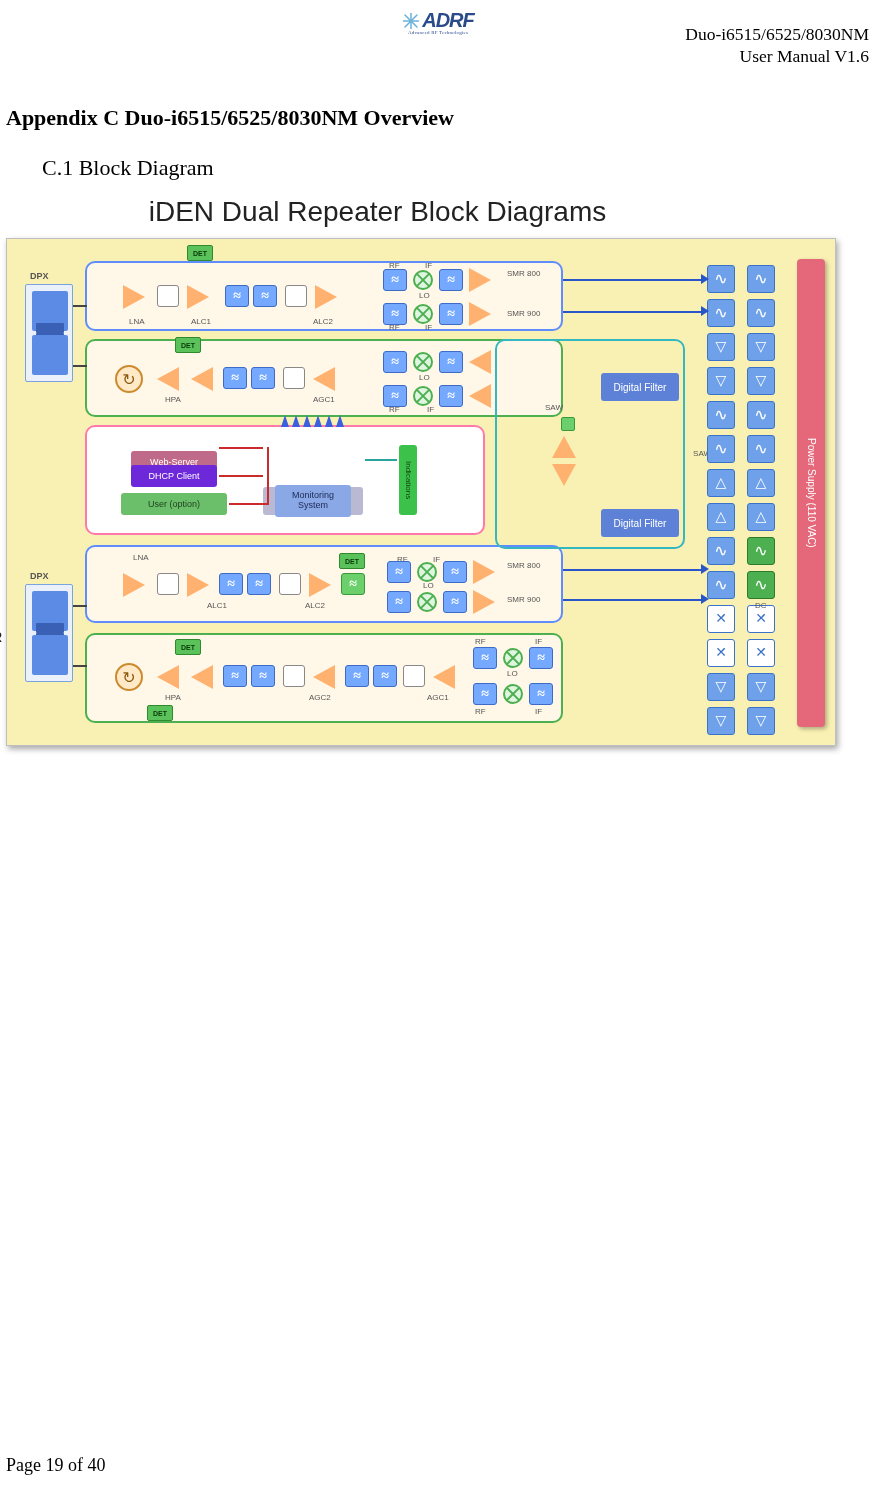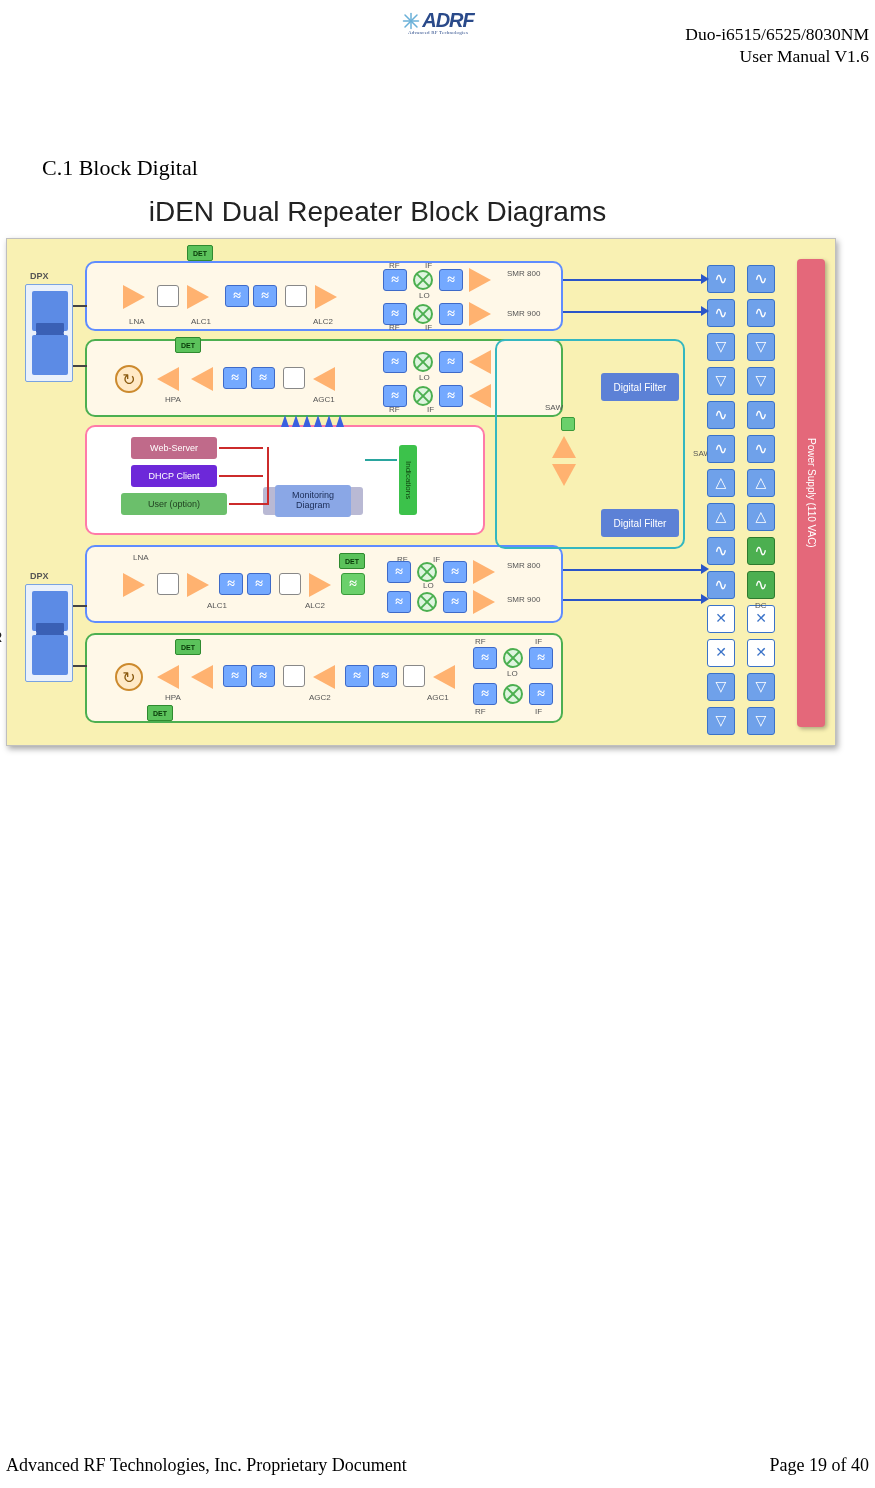--- a/index.html
+++ b/index.html
@@ -343,21 +343,22 @@
         <span>ADRF</span>
       </div>
       <div class="logo-sub">Advanced RF Technologies</div>
     </div>
     <div class="hdr-right">
       <div>Duo-i6515/6525/8030NM</div>
       <div>User Manual V1.6</div>
     </div>
   </div>
 
-  <div class="h-sub">C.1 Block Digital</div>
+  <div class="h-appendix">Appendix C Duo-i6515/6525/8030NM Overview</div>
+  <div class="h-sub">C.1 Block Diagram</div>
 
   <div class="diagram-wrap">
     <div class="diag-title">iDEN Dual Repeater Block Diagrams</div>
 
     <div class="diagram">
 
       <div class="port-label port-server">SERVER</div>
 
       <div class="dpx" style="left:18px; top:45px;">
         <span class="dpx-lbl">DPX</span>
@@ -419,26 +420,26 @@
         <div class="lbl" style="left:332px; top:32px;">LO</div>
         <div class="filt" style="left:296px; top:44px;"></div>
         <div class="mix" style="left:326px; top:45px;"></div>
         <div class="filt" style="left:352px; top:44px;"></div>
         <div class="amp l" style="left:382px; top:43px;"></div>
         <div class="lbl" style="left:302px; top:64px;">RF</div>
         <div class="lbl" style="left:340px; top:64px;">IF</div>
       </div>
 
       <div class="path-box path-pink" style="left:78px; top:186px; width:400px; height:110px;">
-        <div class="pill ws" style="left:44px; top:10px; width:86px;">Web-Server</div>
+        <div class="pill ws" style="left:44px; top:24px; width:86px;">Web-Server</div>
         <div class="pill dh" style="left:44px; top:38px; width:86px;">DHCP Client</div>
         <div class="pill md" style="left:34px; top:66px; width:106px;">User (option)</div>
         <div class="pill ctl" style="left:176px; top:18px; width:100px;margin-top:42px;">Controller</div>
         <div class="pill mon" style="left:188px; top:58px; width:76px; white-space:normal; text-align:center; line-height:1.1;">Monitoring
-Diagram</div>
+System</div>
         <div class="indic" style="left:312px; top:18px;">Indications</div>
         <div class="blue-arrows" style="left:194px; top:-12px;">
           <span></span>
             <span></span>
             <span></span>
             <span></span>
             <span></span>
             <span></span>
         </div>
 
@@ -566,17 +567,16 @@
       <div class="wire blue h" style="left:556px; top:330px; width:140px;"></div>
       <div class="ah r" style="left:694px; top:325px;"></div>
       <div class="wire blue h" style="left:556px; top:360px; width:140px;"></div>
       <div class="ah r" style="left:694px; top:355px;"></div>
 
     </div>
   </div>
 
 
   <div class="footer">
-    <span>Advanced RF Technologies, Inc. Proprietary Document</span>
     <span>Page 19 of 40</span>
   </div>
 
 </div>
 
 </body></html>

